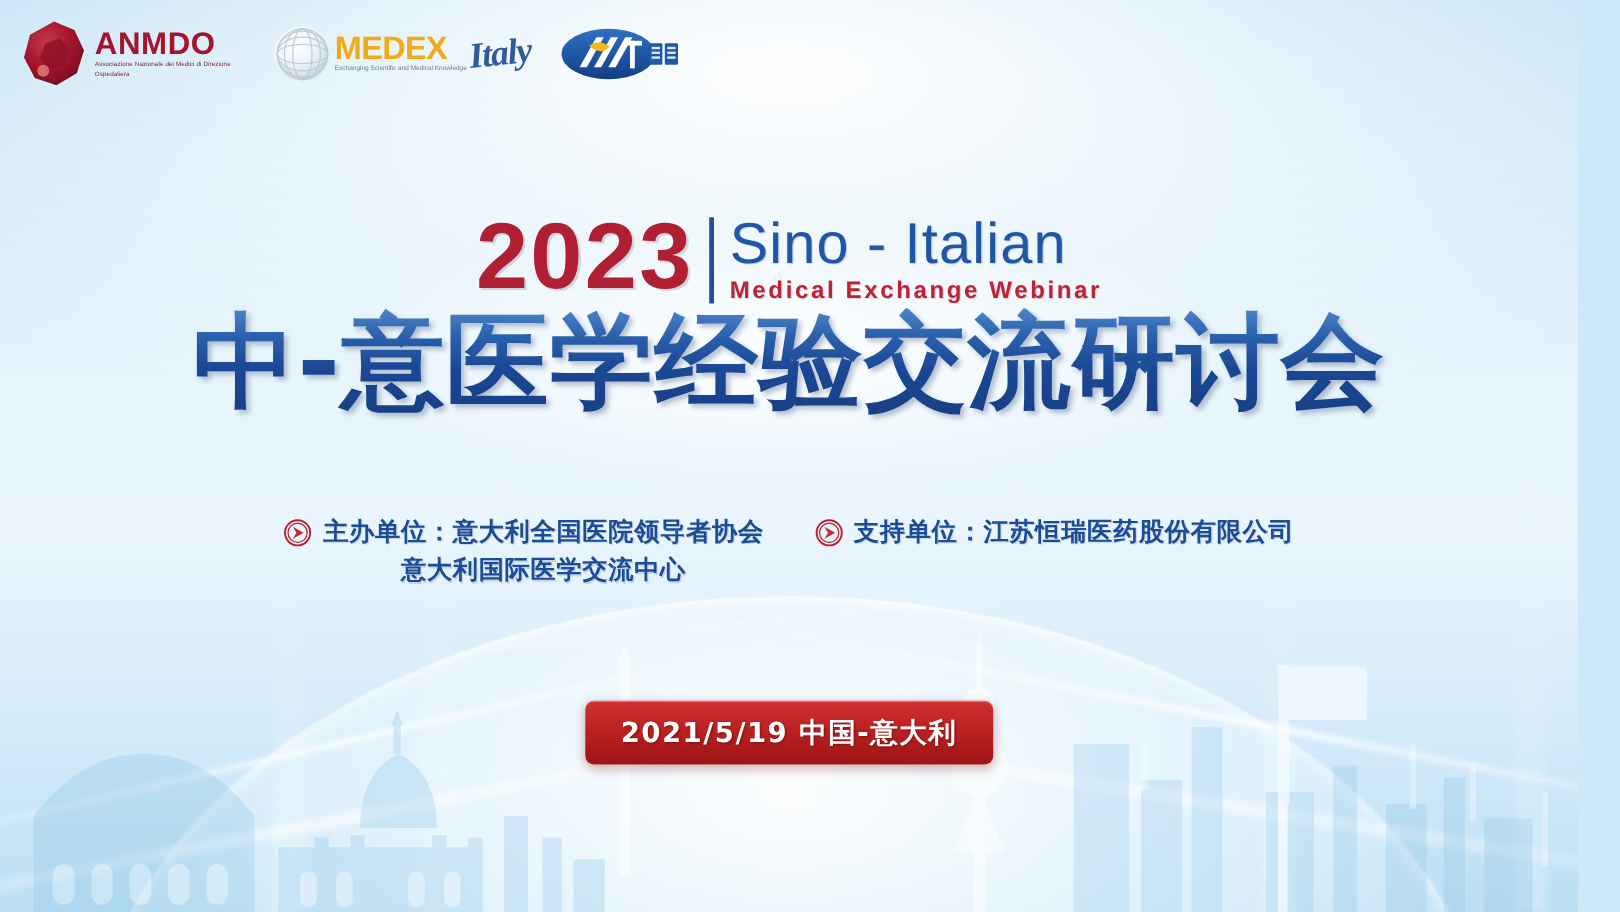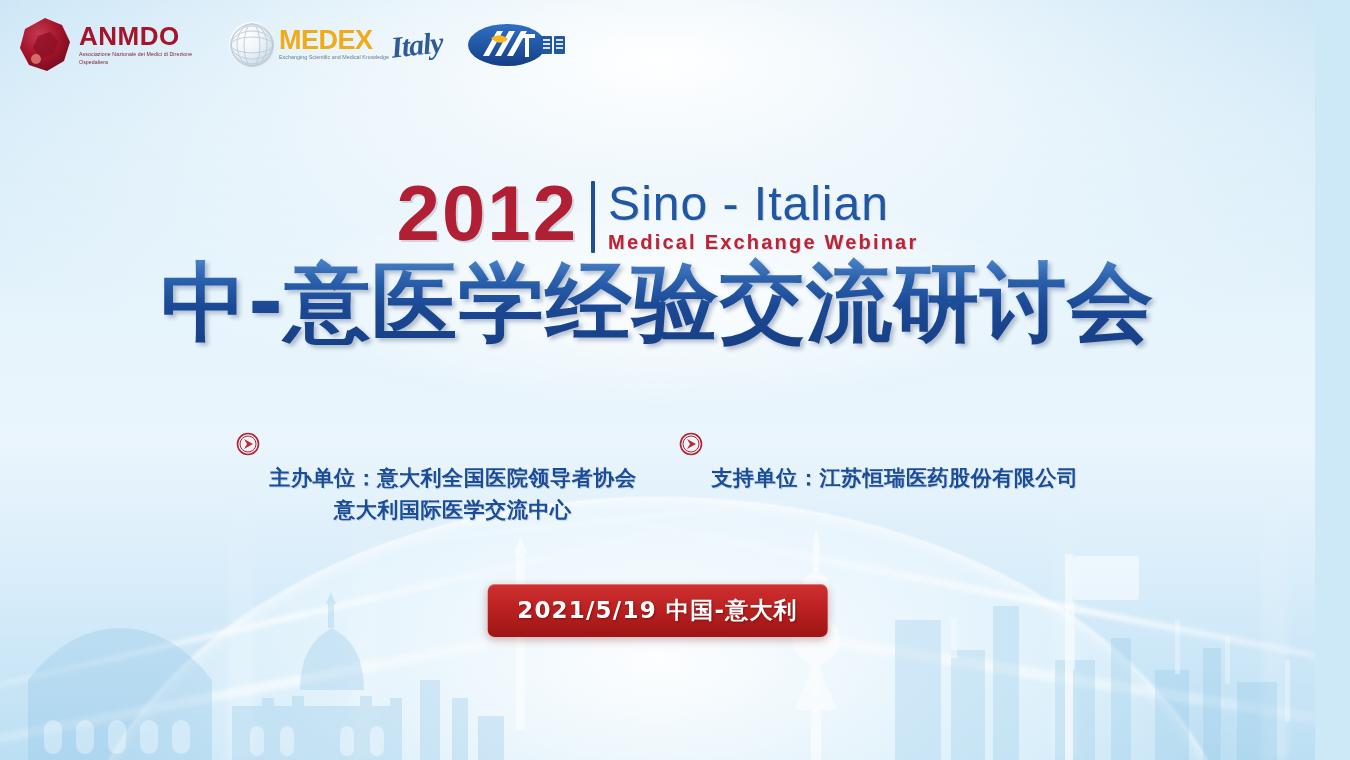--- a/index.html
+++ b/index.html
@@ -127,21 +127,21 @@
   .heart:before{left:4px;transform:rotate(-45deg);transform-origin:0 100%;}
   .heart:after{left:4px;transform:rotate(45deg);transform-origin:100% 100%;}
 
   
   .orgs{
     position:absolute;left:0;right:0;top:430px;
     display:flex;justify-content:center;align-items:flex-start;gap:42px;
   }
   .org-block{display:flex;align-items:flex-start;gap:9px;}
   .arrow-icon{width:24px;height:24px;flex:none;margin-top:2px;}
-  .org-lines{display:flex;flex-direction:column;gap:6px;margin-top:35px;}
+  .org-lines{display:flex;flex-direction:column;gap:6px;}
   .org-line{
     font-size:21px;font-weight:bold;color:#1b4c96;line-height:1.25;
     letter-spacing:.6px;font-family:"DejaVu Sans","Liberation Sans",sans-serif;
     text-shadow:1px 1px 0 rgba(140,160,190,.35);
   }
   .org-line.indent{text-align:center;}
 
   
   .date-badge{
     position:absolute;left:50%;top:584px;transform:translateX(-50%);
@@ -324,21 +324,21 @@
             <rect x="89" y="27" width="7" height="2"></rect>
           </g>
         </svg>
       </div>
     </div>
 
   </div>
 
   <div class="headline">
     <div class="line-en">
-      <div class="yr">2012</div>
+      <div class="yr">2023</div>
       <div class="vbar"></div>
       <div class="en-stack">
         <div class="en-main">Sino - Italian</div>
         <div class="en-sub">Medical Exchange Webinar</div>
       </div>
     </div>
     <div style="position:relative;display:inline-block;">
       <div class="line-cn">中-意医学经验交流研讨会</div>
       <div class="heart"></div>
     </div>

